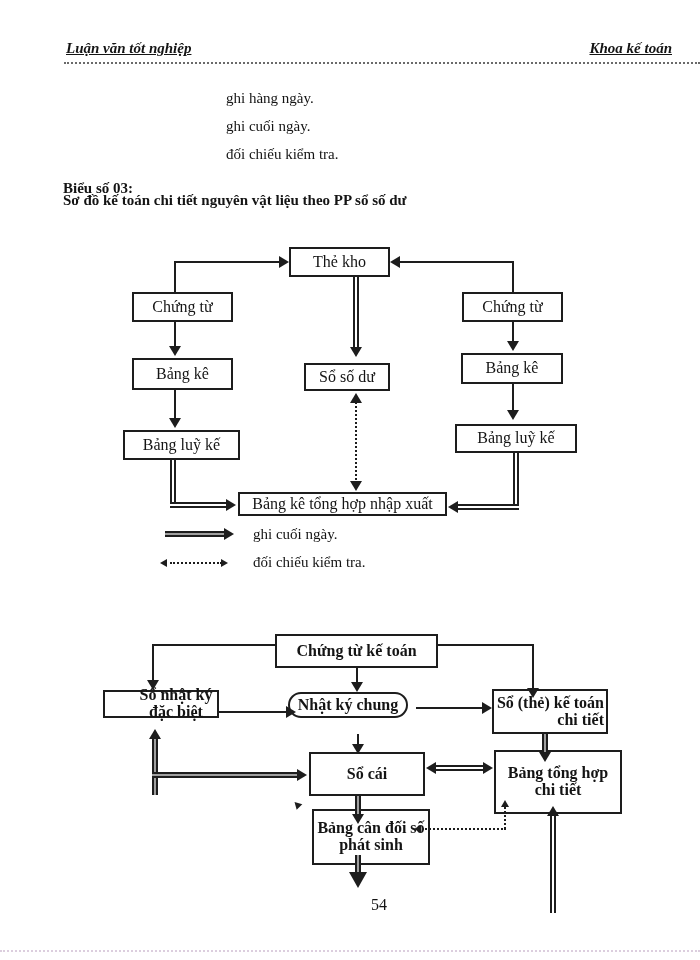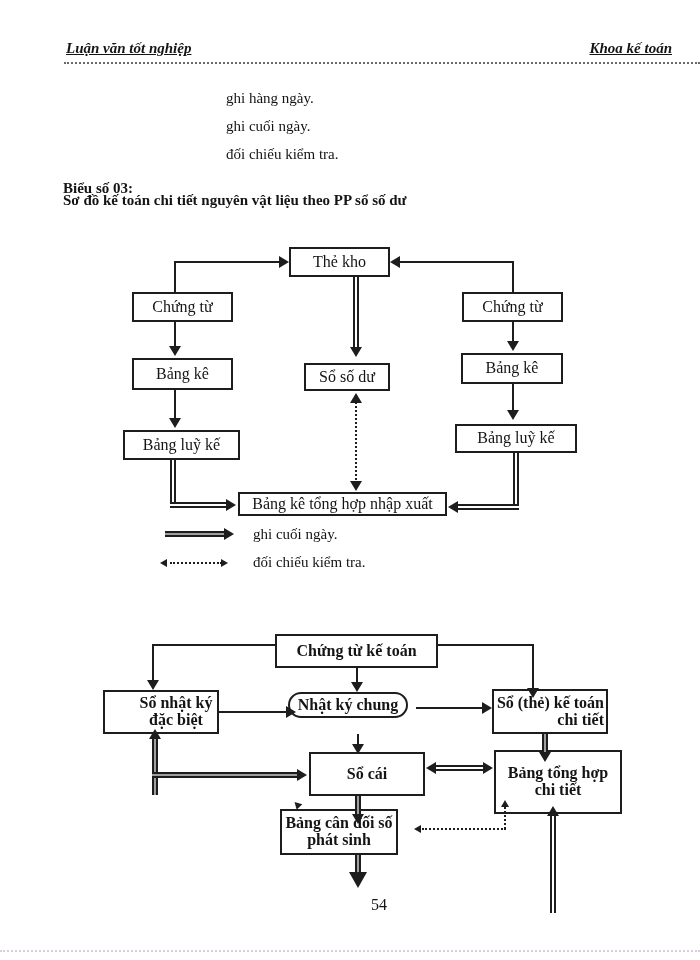--- a/index.html
+++ b/index.html
@@ -107,26 +107,26 @@
   <div class="arr r" style="left:224px;top:528px;"></div>
   <div class="abs txt" style="left:253px;top:526px;">ghi cuối ngày.</div>
 
   <div class="hdash" style="left:170px;top:562px;width:52px;"></div>
   <div class="arr sm l" style="left:160px;top:559px;"></div>
   <div class="arr sm r" style="left:221px;top:559px;"></div>
   <div class="abs txt" style="left:253px;top:554px;">đối chiếu kiểm tra.</div>
 
 
   <div class="box b2" style="left:275px;top:634px;width:163px;height:34px;">Chứng từ kế toán</div>
-  <div class="box b2" style="left:103px;top:690px;width:116px;height:44px;padding-left:32px;">Sổ nhật ký đặc biệt</div>
+  <div class="box b2" style="left:103px;top:690px;width:116px;height:28px;padding-left:32px;">Sổ nhật ký đặc biệt</div>
   <div class="box b2" style="left:288px;top:692px;width:120px;height:26px;border-radius:20px;">Nhật ký chung</div>
   <div class="box b2" style="left:492px;top:689px;width:116px;height:45px;text-align:right;">Sổ (thẻ) kế toán chi tiết</div>
   <div class="box b2" style="left:309px;top:752px;width:116px;height:44px;">Sổ cái</div>
   <div class="box b2" style="left:494px;top:750px;width:128px;height:64px;">Bảng tổng hợp chi tiết</div>
-  <div class="box b2" style="left:280px;top:809px;width:118px;height:46px;">Bảng cân đối số phát sinh</div>
+  <div class="box b2" style="left:312px;top:809px;width:118px;height:56px;">Bảng cân đối số phát sinh</div>
 
   <div class="hline" style="left:153px;top:644px;width:122px;"></div>
   <div class="vline" style="left:152px;top:644px;height:38px;"></div>
   <div class="arr d" style="left:147px;top:680px;"></div>
 
   <div class="vline" style="left:356px;top:668px;height:16px;"></div>
   <div class="arr d" style="left:351px;top:682px;"></div>
 
   <div class="hline" style="left:438px;top:644px;width:96px;"></div>
   <div class="vline" style="left:532px;top:644px;height:46px;"></div>

